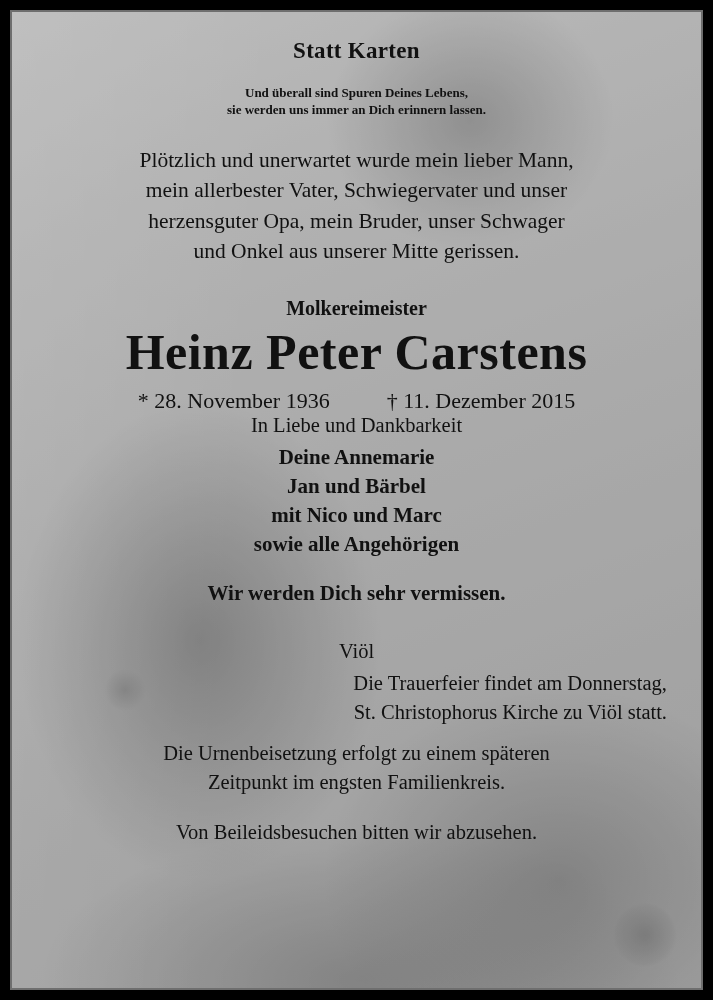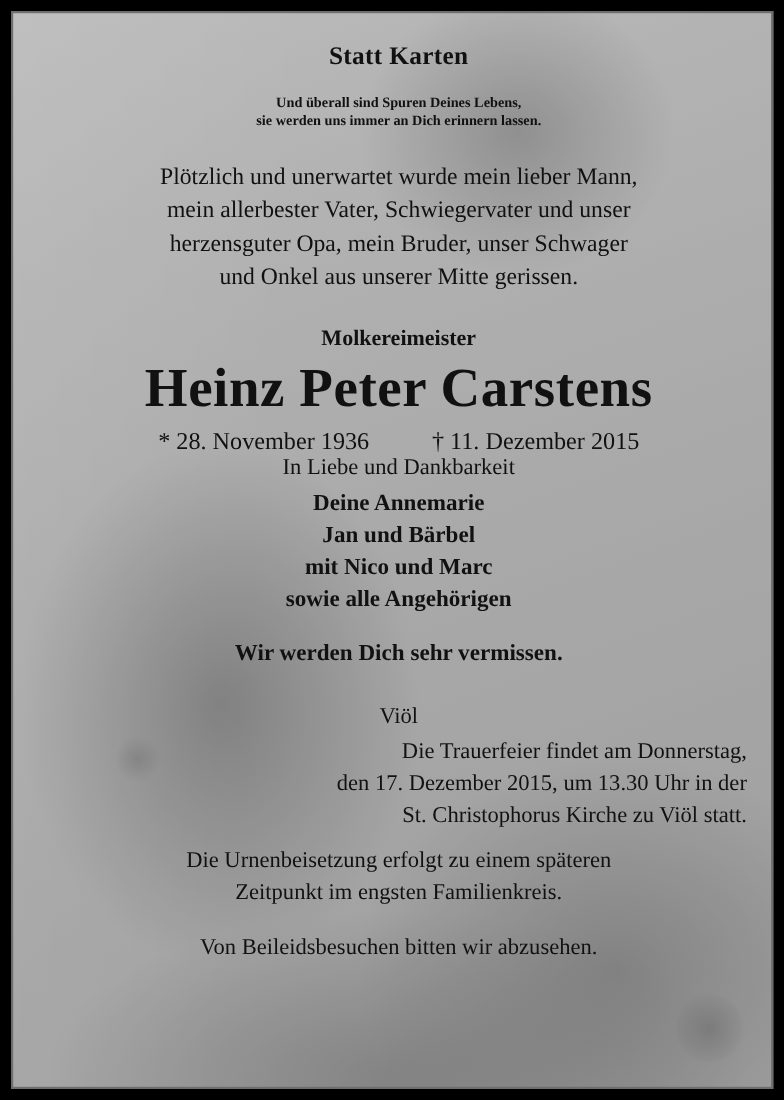--- a/index.html
+++ b/index.html
@@ -56,21 +56,21 @@
   .frame-inner {
     position: absolute;
     inset: 10px;
     border: 2px solid #6e6e6e;
     box-sizing: border-box;
     pointer-events: none;
   }
   .content {
     position: relative;
     z-index: 3;
-    padding: 38px 34px 20px 46px;
+    padding: 38px 46px 20px 46px;
     text-align: center;
     color: #111;
   }
   .statt-karten {
     font-size: 23px;
     font-weight: bold;
     letter-spacing: 0.3px;
     margin-bottom: 20px;
   }
   .motto {
@@ -180,21 +180,20 @@
       <span class="line">mit Nico und Marc</span>
       <span class="line">sowie alle Angehörigen</span>
     </div>
 
     <div class="miss-line">Wir werden Dich sehr vermissen.</div>
 
     <div class="place">Viöl</div>
 
     <div class="service">
       <span class="line">Die Trauerfeier findet am Donnerstag,</span>
-      <span class="line">den 17. Dezember 2015, um 13.30 Uhr in der</span>
       <span class="line">St. Christophorus Kirche zu Viöl statt.</span>
     </div>
 
     <div class="urn">
       <span class="line">Die Urnenbeisetzung erfolgt zu einem späteren</span>
       <span class="line">Zeitpunkt im engsten Familienkreis.</span>
     </div>
 
     <div class="condolence">Von Beileidsbesuchen bitten wir abzusehen.</div>
 

